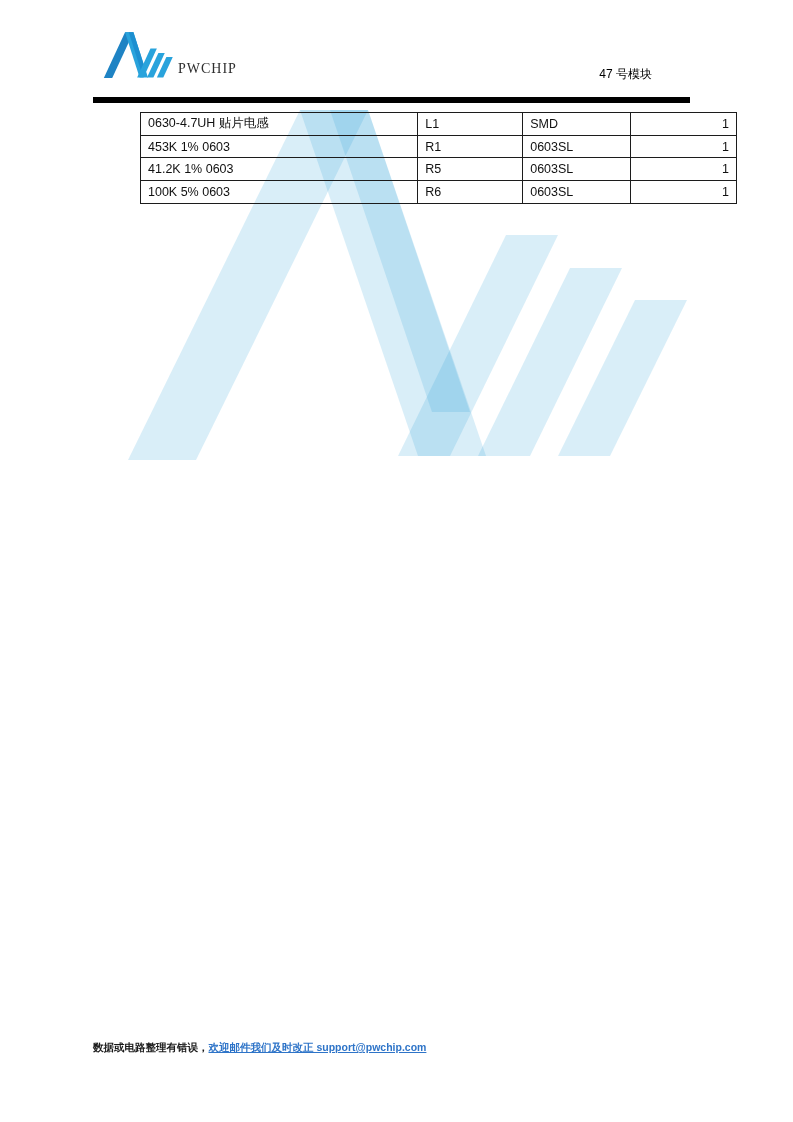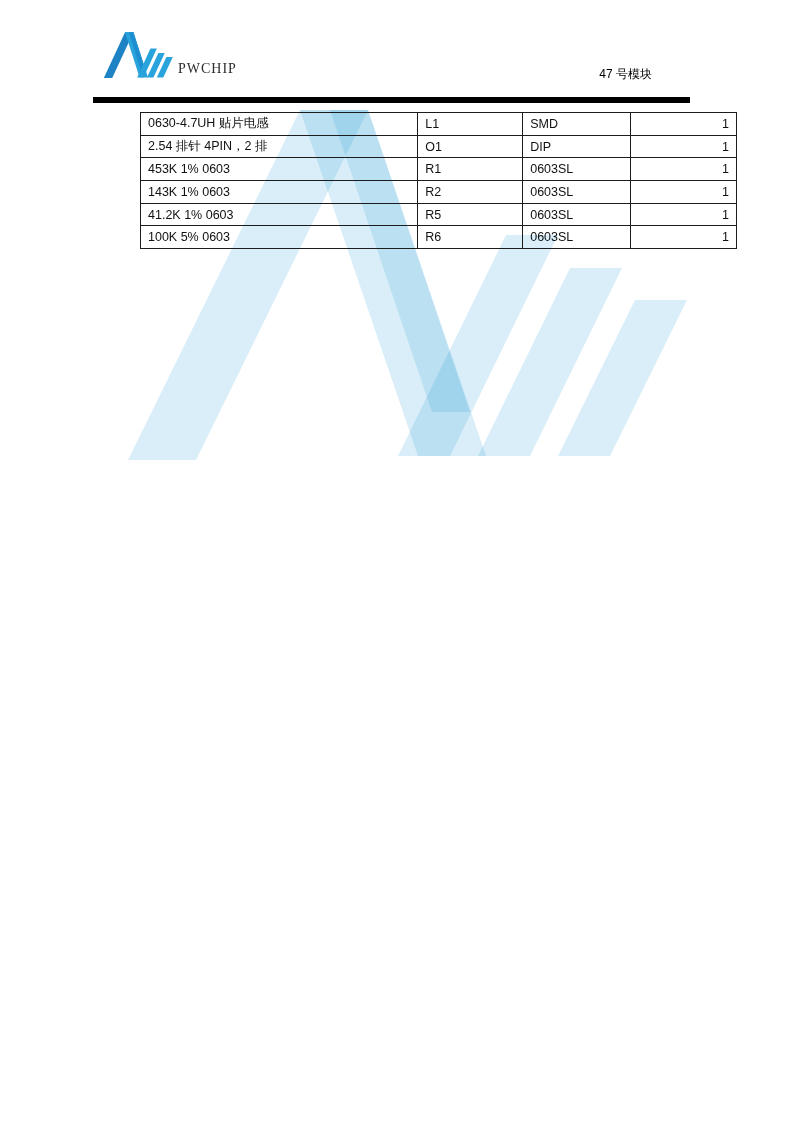--- a/index.html
+++ b/index.html
@@ -101,46 +101,37 @@
 
   <table class="bom">
     <tbody>
         <tr>
           <td class="col-desc">0630-4.7UH 贴片电感</td>
           <td class="col-des">L1</td>
           <td class="col-pkg">SMD</td>
           <td class="col-qty">1</td>
         </tr>
         <tr>
-          <td class="col-desc">2.54 排针 4PIN，2 排</td>
-          <td class="col-des">O1</td>
-          <td class="col-pkg">DIP</td>
-          <td class="col-qty">1</td>
-        </tr>
-        <tr>
           <td class="col-desc">453K 1% 0603</td>
           <td class="col-des">R1</td>
-          <td class="col-pkg">0603SL</td>
-          <td class="col-qty">1</td>
-        </tr>
-        <tr>
-          <td class="col-desc">143K 1% 0603</td>
-          <td class="col-des">R2</td>
           <td class="col-pkg">0603SL</td>
           <td class="col-qty">1</td>
         </tr>
         <tr>
           <td class="col-desc">41.2K 1% 0603</td>
           <td class="col-des">R5</td>
           <td class="col-pkg">0603SL</td>
           <td class="col-qty">1</td>
         </tr>
         <tr>
           <td class="col-desc">100K 5% 0603</td>
           <td class="col-des">R6</td>
           <td class="col-pkg">0603SL</td>
           <td class="col-qty">1</td>
         </tr>
       </tbody>
   </table>
 
+  <div class="footer">
+    <span>数据或电路整理有错误，</span><a href="#">欢迎邮件我们及时改正 support@pwchip.com</a>
+  </div>
 
 </div>
 
 </body></html>

